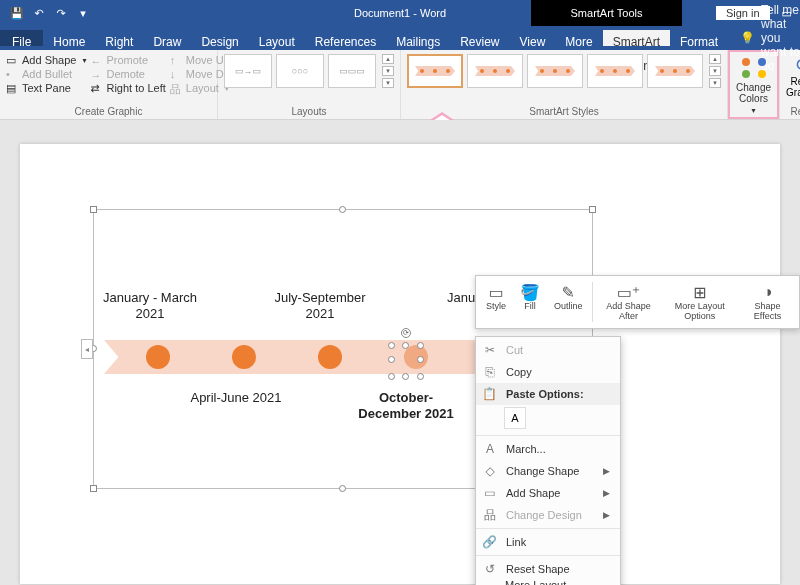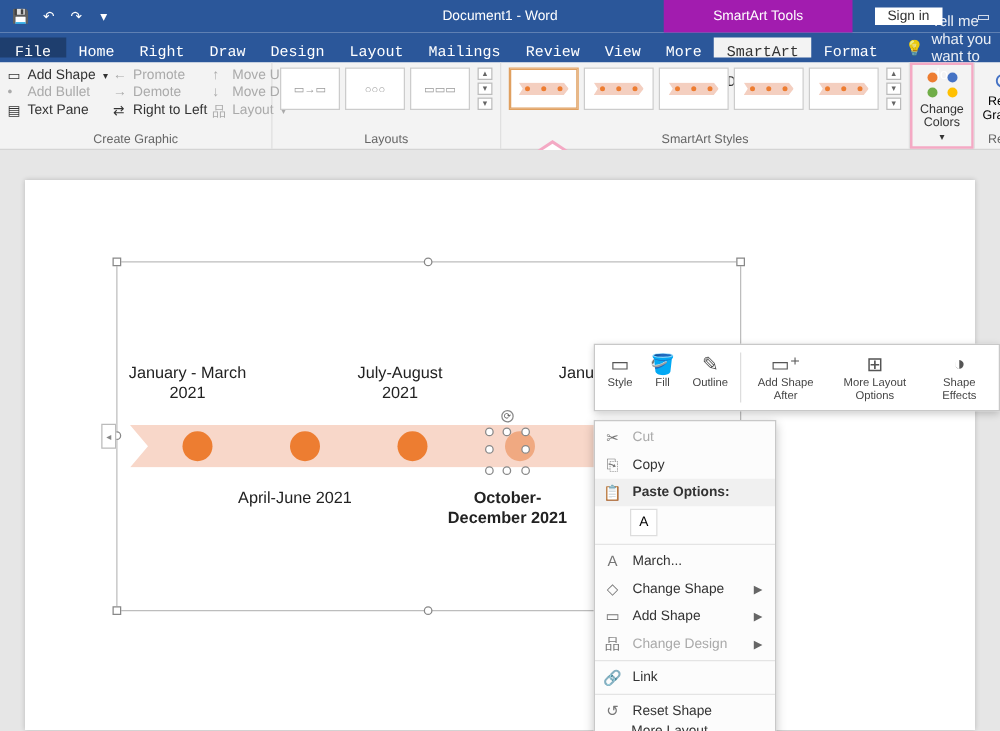--- a/index.html
+++ b/index.html
@@ -3,29 +3,29 @@
 <meta charset="utf-8">
 <style>
 * { margin: 0; padding: 0; box-sizing: border-box; font-family: "Segoe UI", Tahoma, sans-serif; }
 body { background: #fff; overflow: hidden; width: 800px; height: 585px; position: relative; }
 
 
 .titlebar { background: #2b579a; height: 26px; display: flex; align-items: center; color: #fff; font-size: 11px; position: relative; }
 .titlebar .qat { display: flex; gap: 4px; padding-left: 8px; align-items: center; }
 .titlebar .qat span { width: 18px; height: 18px; display: inline-flex; align-items: center; justify-content: center; cursor: pointer; }
 .titlebar .doc-title { position: absolute; left: 50%; transform: translateX(-50%); text-align: right; }
-.titlebar .right { position: absolute; right: 8px; display: flex; gap: 28px; align-items: center; justify-content: space-between; }
+.titlebar .right { position: absolute; right: 8px; display: flex; gap: 12px; align-items: center; justify-content: space-between; }
 .titlebar .sign-in { background: #fff; color: #333; padding: 1px 10px; font-size: 11px; }
 
 
-.ctx-tab { position: absolute; left: 531px; top: 0; width: 151px; height: 26px; background: #a21caf; color: #fff; display: flex; align-items: center; justify-content: center; font-size: 11px; }
+.ctx-tab { position: absolute; left: 531px; top: 0; width: 151px; height: 26px; background: #000000; color: #fff; display: flex; align-items: center; justify-content: center; font-size: 11px; }
 
 
 .tabs { background: #2b579a; height: 24px; display: flex; align-items: center; color: #fff; font-size: 12px; }
-.tabs .tab { padding: 0 10px; height: 16px; line-height: 24px; cursor: pointer; font-family: Liberation Mono, monospace; }
+.tabs .tab { padding: 0 10px; height: 16px; line-height: 24px; cursor: pointer; }
 .tabs .tab.file { background: #1e3e6e; padding: 0 12px; }
 .tabs .tab.active { background: #f3f3f3; color: #333; }
 .tabs .tell { display: flex; align-items: center; gap: 6px; padding-left: 12px; opacity: .9; }
 .tabs .bulb { font-size: 12px; }
 
 
 .ribbon { background: #f3f3f3; height: 70px; border-bottom: 1px solid #d4d4d4; display: flex; }
 .group { border-right: 1px solid #e0e0e0; padding: 4px 6px 0 6px; display: flex; flex-direction: column; }
 .group .label { text-align: center; font-size: 10px; color: #666; padding: 2px 0; margin-top: auto; }
 .create-group { width: 218px; }
@@ -140,20 +140,21 @@
   </div>
 </div>
 
 <div class="tabs">
   <div class="tab file">File</div>
   <div class="tab">Home</div>
   <div class="tab">Right</div>
   <div class="tab">Draw</div>
   <div class="tab">Design</div>
   <div class="tab">Layout</div>
+  <div class="tab">References</div>
   <div class="tab">Mailings</div>
   <div class="tab">Review</div>
   <div class="tab">View</div>
   <div class="tab">More</div>
   <div class="tab active">SmartArt Design</div>
   <div class="tab">Format</div>
   <div class="tell">
     <span class="bulb">💡</span>
     <span>Tell me what you want to do</span>
   </div>
@@ -323,21 +324,21 @@
           <div class="h h2"></div>
           <div class="h h3"></div>
         <div class="h h4"></div>
           <div class="h h5"></div>
         <div class="h h6"></div>
           <div class="h h7"></div>
           <div class="h h8"></div>
       </div>
 
       <div class="tlabel l1">January - March 2021</div>
-      <div class="tlabel l2">July-August 2021</div>
+      <div class="tlabel l2">July-September 2021</div>
       <div class="tlabel l3">January - March 2021</div>
       <div class="tlabel l4">April-June 2021</div>
       <div class="tlabel l5">October-December 2021</div>
     </div>
   </div>
 </div>
 
 <div class="mini-toolbar">
   <div class="mitem">
       <span class="mico">▭</span>

